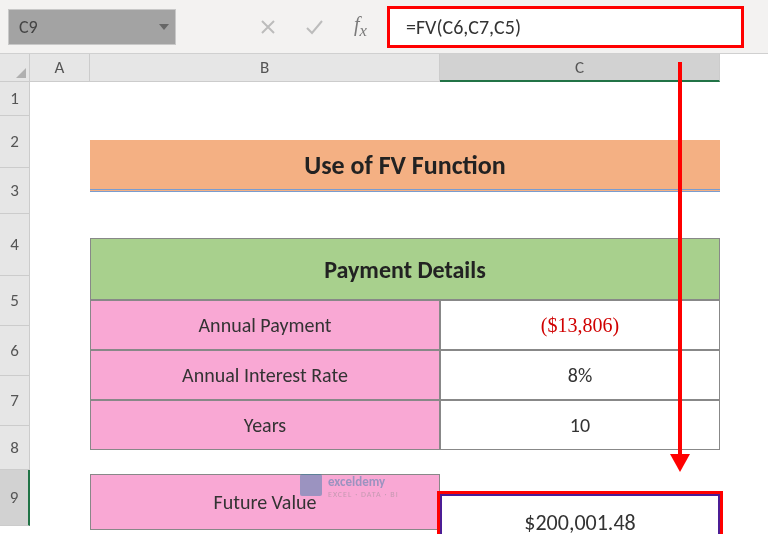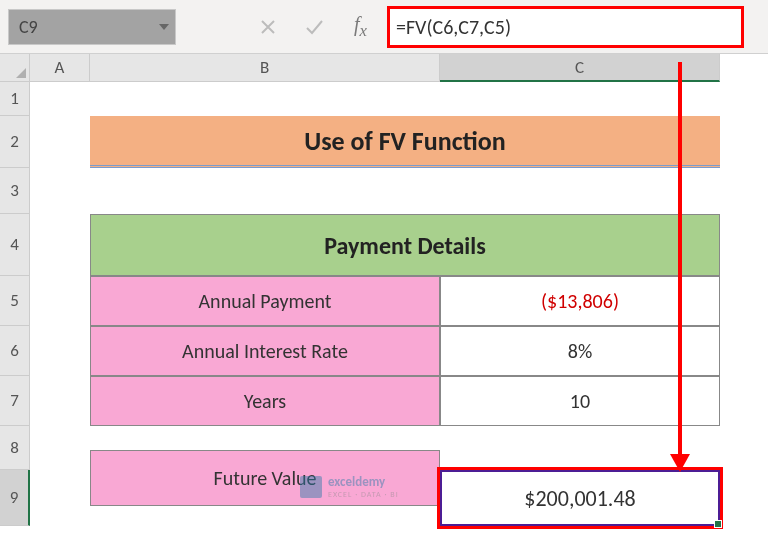--- a/index.html
+++ b/index.html
@@ -54,21 +54,21 @@
   font-size: 20px;
   padding: 0 14px;
 }
 .formula-input {
   background: #fff;
   border: 3px solid #ff0000;
   height: 42px;
   flex: 1;
   display: flex;
   align-items: center;
-  padding: 0 6px;
+  padding: 0 16px;
   font-size: 20px;
   color: #333;
   margin-right: 16px;
 }
 .sheet {
   display: flex;
   height: calc(100% - 54px);
 }
 .corner {
   width: 30px; height: 28px;
@@ -110,20 +110,21 @@
 .row-h.sel {
   background: #d2d2d2;
   border-right: 2px solid #217346;
 }
 .grid-wrap { flex: 1; position: relative; }
 .grid { position: relative; }
 .cell {
   position: absolute;
   display: flex; align-items: center; justify-content: center;
   font-size: 19px;
+  margin-top: 24px;
 }
 .title-cell {
   background: #f4b083;
   font-weight: bold;
   font-size: 26px;
   border-bottom: 3px double #7a9ccf;
   color: #222;
 }
 .header-cell {
   background: #a8d08d;
@@ -137,21 +138,21 @@
   border: 1px solid #888;
   font-size: 20px;
   color: #333;
 }
 .val-cell {
   background: #fff;
   border: 1px solid #888;
   font-size: 20px;
   color: #333;
 }
-.neg { color: #d00000; }
+.neg { color: #d00000; font-family: Liberation Serif, serif; }
 .fv-val {
   border: 2px solid #4c1d95;
   outline: 3px solid #ff0000;
   font-size: 22px;
 }
 .fill-handle {
   position: absolute;
   right: -4px; bottom: -4px;
   width: 8px; height: 8px;
   background: #217346;
@@ -168,21 +169,20 @@
   border-left: 10px solid transparent;
   border-right: 10px solid transparent;
   border-top: 18px solid #ff0000;
 }
 .watermark {
   position: absolute;
   left: 300px; top: 474px;
   opacity: 0.45;
   font-size: 13px;
   display: flex;
-  align-items: center;
   gap: 6px;
   color: #2a7aa8;
   pointer-events: none;
 }
 .watermark .wm-icon {
   width: 22px; height: 22px;
   background: #2a7aa8;
   border-radius: 2px;
 }
 .watermark .wm-sub { font-size: 8px; color: #888; letter-spacing: 1px; }

